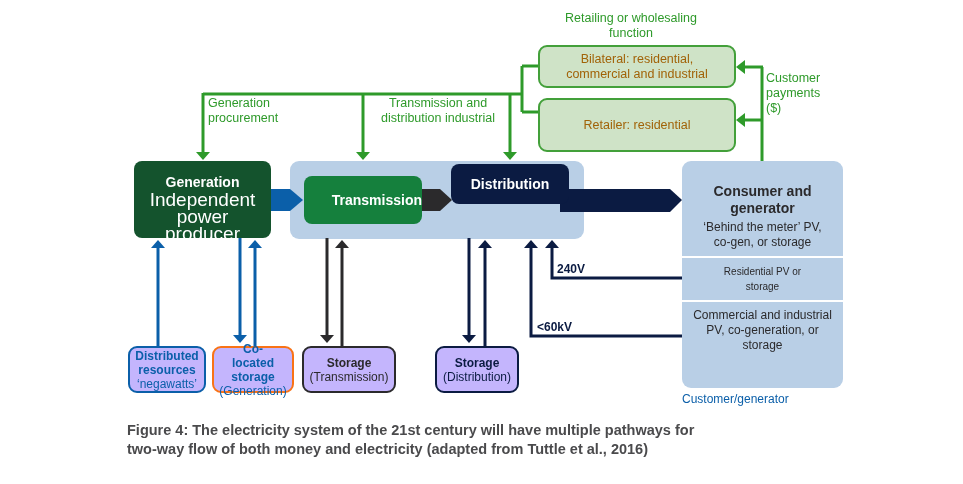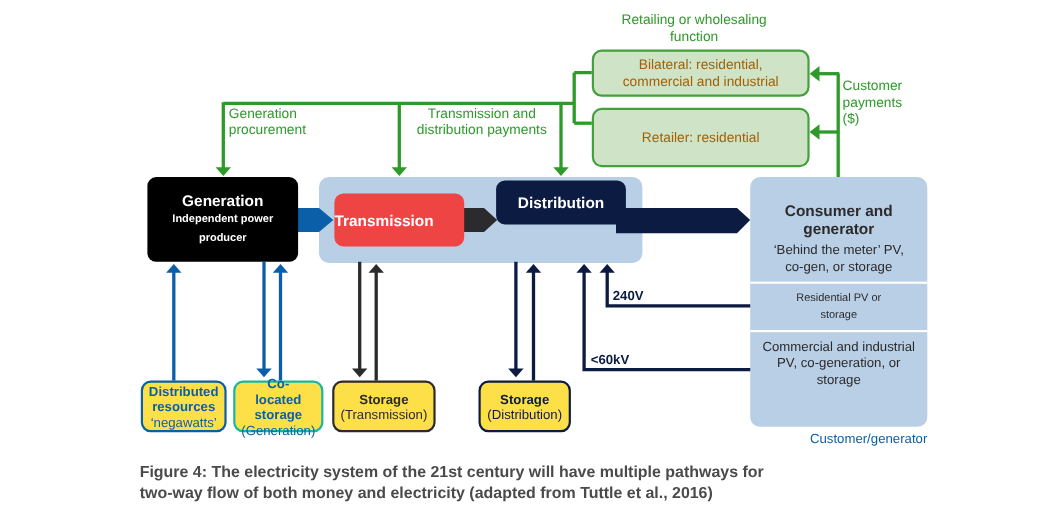--- a/index.html
+++ b/index.html
@@ -3,29 +3,29 @@
 <meta charset="utf-8">
 <style>
   html, body { margin:0; padding:0; background:#ffffff; }
   body { width:963px; height:484px; position:relative; overflow:hidden;
          font-family:"Liberation Sans", "DejaVu Sans", sans-serif; }
   svg.wires { position:absolute; left:0; top:0; width:963px; height:484px; }
   .abs { position:absolute; box-sizing:border-box; }
   .green-txt { color:#2e9a2a; font-size:12.5px; line-height:15px; text-align:center; }
   .box-green { background:#cfe3c7; border:2px solid #43a03a; border-radius:9px; color:#a16207;
                font-size:12.5px; line-height:15px; text-align:center; display:flex; align-items:center; justify-content:center; }
-  .gen-box { background:#000000; border-radius:8px; color:#fff; text-align:center; }
+  .gen-box { background:#14532d; border-radius:8px; color:#fff; text-align:center; }
   .grid-bg { background:#b9cfe6; border-radius:9px; }
-  .trans-box { background:#ef4444; border-radius:8px; color:#fff; font-weight:bold; font-size:14px;
-               display:flex; align-items:center; justify-content:flex-start; }
+  .trans-box { background:#15803d; border-radius:8px; color:#fff; font-weight:bold; font-size:14px;
+               display:flex; align-items:center; justify-content:flex-end; }
   .dist-box { background:#0b1b42; border-radius:8px; color:#fff; font-weight:bold; font-size:14px;
               display:flex; align-items:center; justify-content:center; }
   .cust-box { background:#b9cfe6; border-radius:9px; color:#2b2a2c; text-align:center; }
   .cust-sep { border-top:2px solid #ffffff; }
-  .small-box { background:#fde047; border-radius:9px; text-align:center; font-size:12px; line-height:14px;
+  .small-box { background:#c4b5fd; border-radius:9px; text-align:center; font-size:12px; line-height:14px;
                display:flex; flex-direction:column; align-items:center; justify-content:center; }
   .caption { color:#4a4a4c; font-weight:bold; font-size:14.5px; line-height:19px; }
   .volt { color:#0b1b42; font-size:12px; font-weight:bold; }
 </style>
 </head>
 <body>
 
 <div class="abs grid-bg" style="left:290px; top:161px; width:294px; height:78px;"></div>
 
 <svg class="wires" viewBox="0 0 963 484">
@@ -92,54 +92,54 @@
 <div class="abs green-txt" style="left:556px; top:11px; width:150px;">Retailing or wholesaling function</div>
 <div class="abs box-green" style="left:538px; top:45px; width:198px; height:43px;">
   <span style="width:170px;">Bilateral: residential, commercial and industrial</span>
 </div>
 <div class="abs box-green" style="left:538px; top:98px; width:198px; height:54px;">
   <span>Retailer: residential</span>
 </div>
 <div class="abs green-txt" style="left:766px; top:71px; width:70px; text-align:left;">Customer payments ($)</div>
 
 <div class="abs green-txt" style="left:208px; top:96px; width:90px; text-align:left;">Generation procurement</div>
-<div class="abs green-txt" style="left:368px; top:96px; width:140px;">Transmission and distribution payments</div>
+<div class="abs green-txt" style="left:368px; top:96px; width:140px;">Transmission and distribution industrial</div>
 
 <div class="abs gen-box" style="left:134px; top:161px; width:137px; height:77px; padding-top:13px;">
   <div style="font-weight:bold; font-size:14px; line-height:17px;">Generation</div>
-  <div style="font-size:10px; line-height:17px; padding:0 8px;font-weight:bold;">Independent power producer</div>
+  <div style="font-size:19px; line-height:17px; padding:0 8px;">Independent power producer</div>
 </div>
 
 <div class="abs trans-box" style="left:304px; top:176px; width:118px; height:48px;">
   <span>Transmission</span>
 </div>
 <div class="abs dist-box" style="left:451px; top:164px; width:118px; height:40px;">
   <span>Distribution</span>
 </div>
 
 <div class="abs cust-box" style="left:682px; top:161px; width:161px; height:227px;">
   <div style="font-weight:bold; font-size:14px; line-height:17px; margin-top:22px; padding:0 2px;">Consumer and generator</div>
   <div style="font-size:12px; line-height:15px; margin-top:3px; padding:0 12px;">‘Behind the meter’ PV, co-gen, or storage</div>
   <div class="cust-sep" style="position:absolute; left:0; top:95px; width:100%; height:44px;">
     <div style="font-size:10px; line-height:15px; margin-top:6px; padding:0 30px;">Residential PV or storage</div>
   </div>
   <div class="cust-sep" style="position:absolute; left:0; top:139px; width:100%; height:88px;">
     <div style="font-size:12px; line-height:15px; margin-top:6px; padding:0 10px;">Commercial and industrial PV, co-generation, or storage</div>
   </div>
 </div>
-<div class="abs" style="left:682px; top:392px; width:161px; text-align:right; color:#0b5fa9; font-size:12px;">Customer/generator</div>
+<div class="abs" style="left:682px; top:392px; width:161px; text-align:left; color:#0b5fa9; font-size:12px;">Customer/generator</div>
 
 <div class="abs volt" style="left:557px; top:262px;">240V</div>
 <div class="abs volt" style="left:537px; top:320px;">&lt;60kV</div>
 
 <div class="abs small-box" style="left:128px; top:346px; width:78px; height:47px; border:2px solid #0b5fa9; color:#0b5fa9;">
   <div style="font-weight:bold;">Distributed resources</div>
   <div>‘negawatts’</div>
 </div>
-<div class="abs small-box" style="left:212px; top:346px; width:82px; height:47px; border:2px solid #14b8a6; color:#0b5fa9;">
+<div class="abs small-box" style="left:212px; top:346px; width:82px; height:47px; border:2px solid #f97316; color:#0b5fa9;">
   <div style="font-weight:bold; padding:0 12px;">Co-located storage</div>
   <div>(Generation)</div>
 </div>
 <div class="abs small-box" style="left:302px; top:346px; width:94px; height:47px; border:2px solid #2b2a2c; color:#2b2a2c;">
   <div style="font-weight:bold;">Storage</div>
   <div>(Transmission)</div>
 </div>
 <div class="abs small-box" style="left:435px; top:346px; width:84px; height:47px; border:2px solid #0b1b42; color:#0b1b42;">
   <div style="font-weight:bold;">Storage</div>
   <div>(Distribution)</div>

